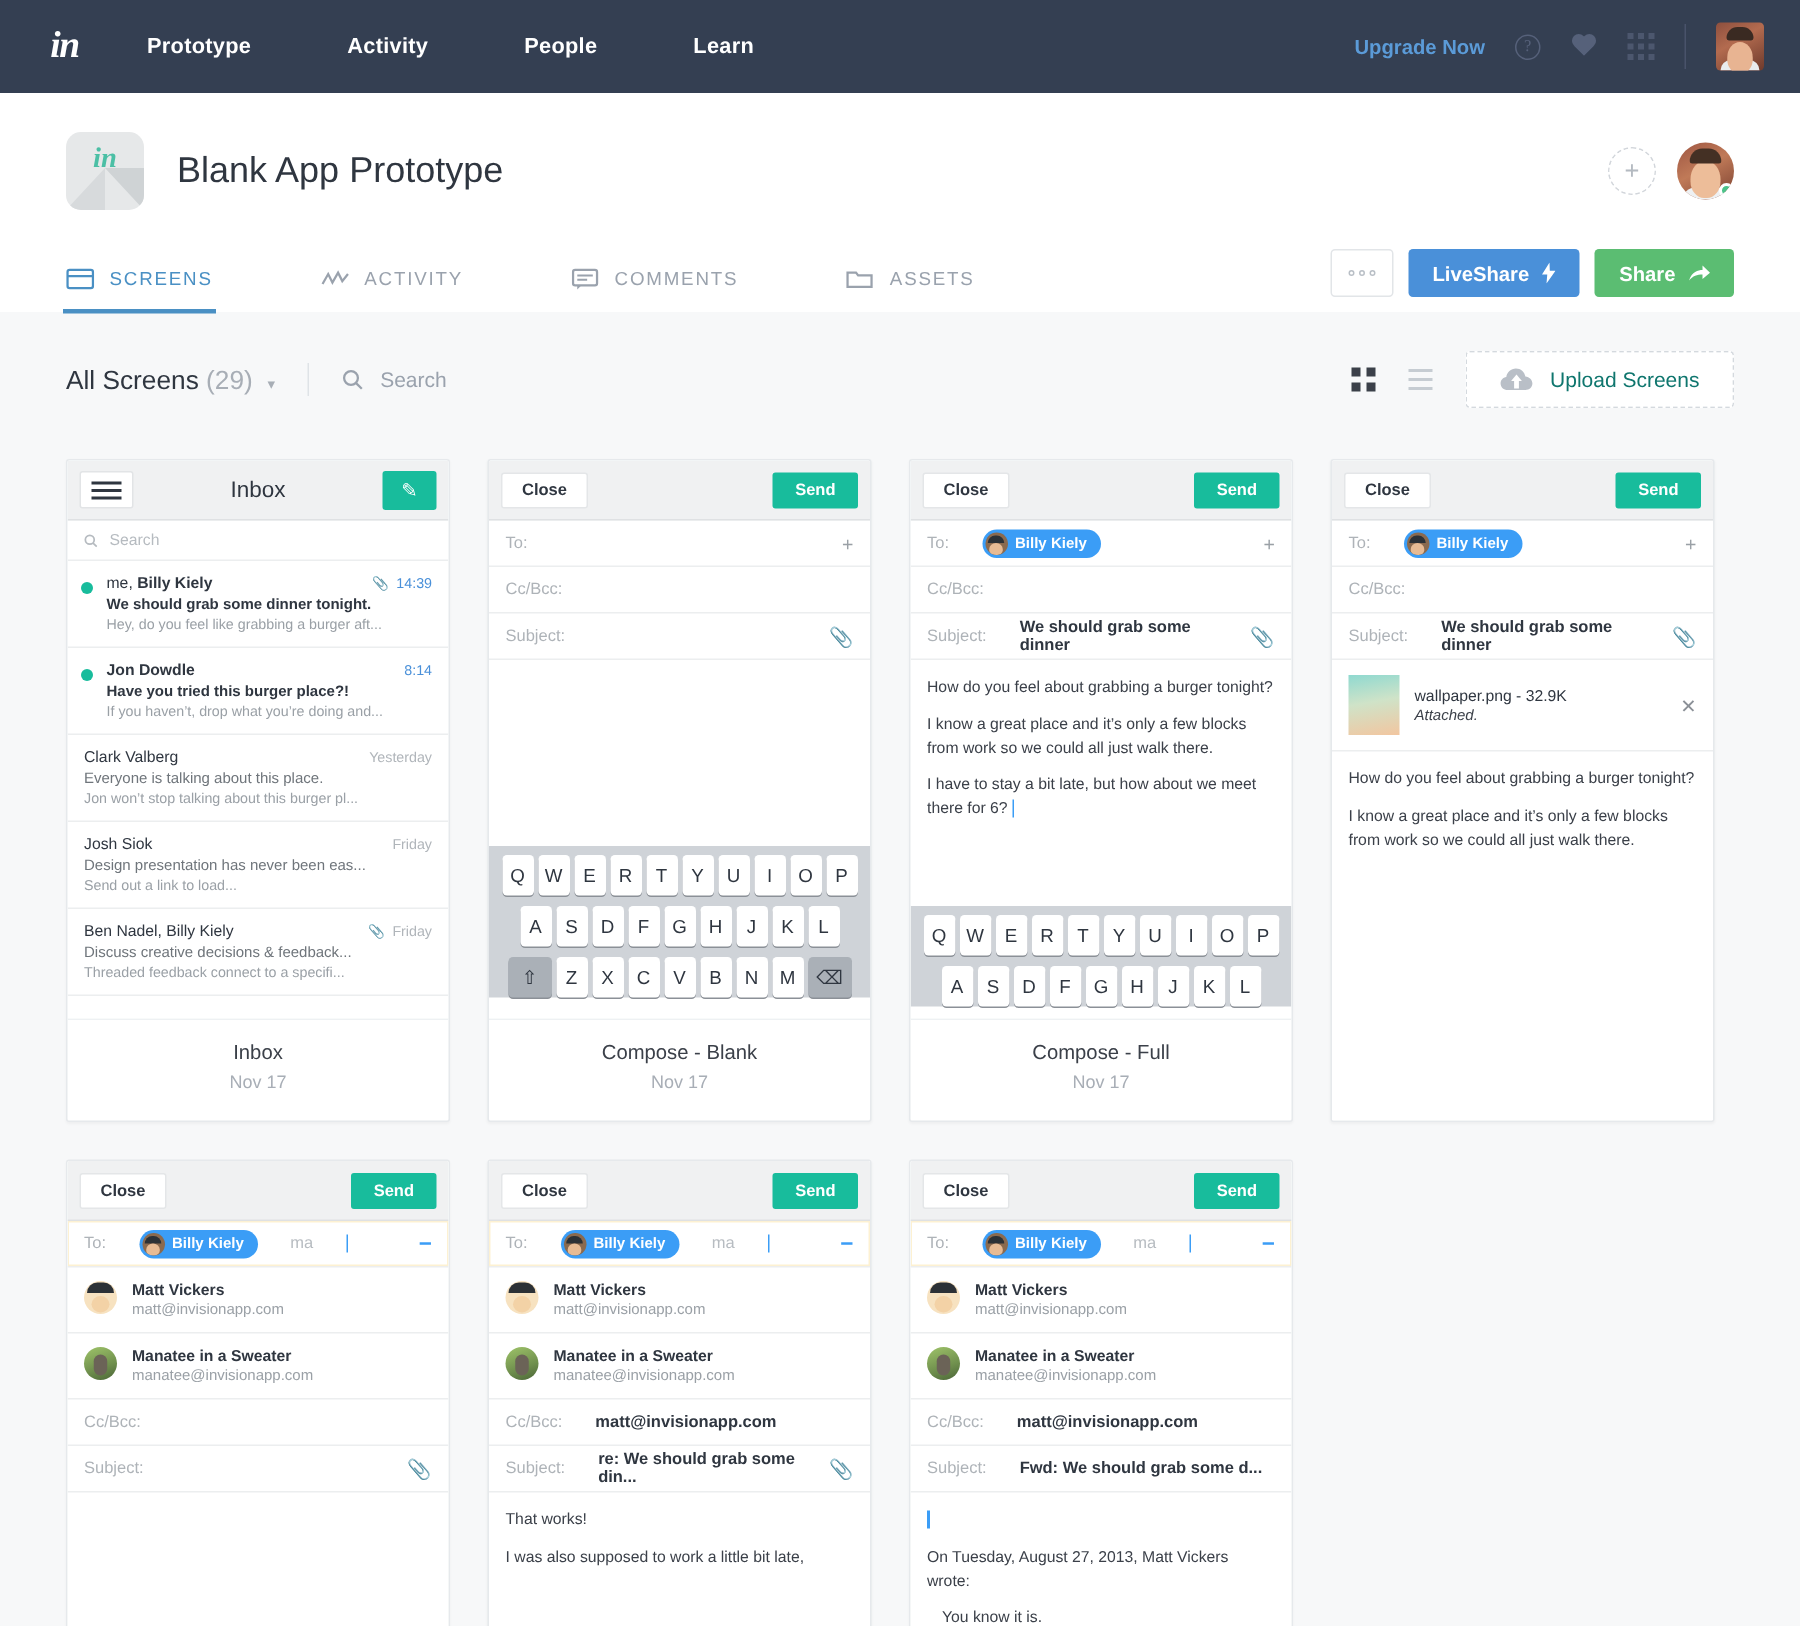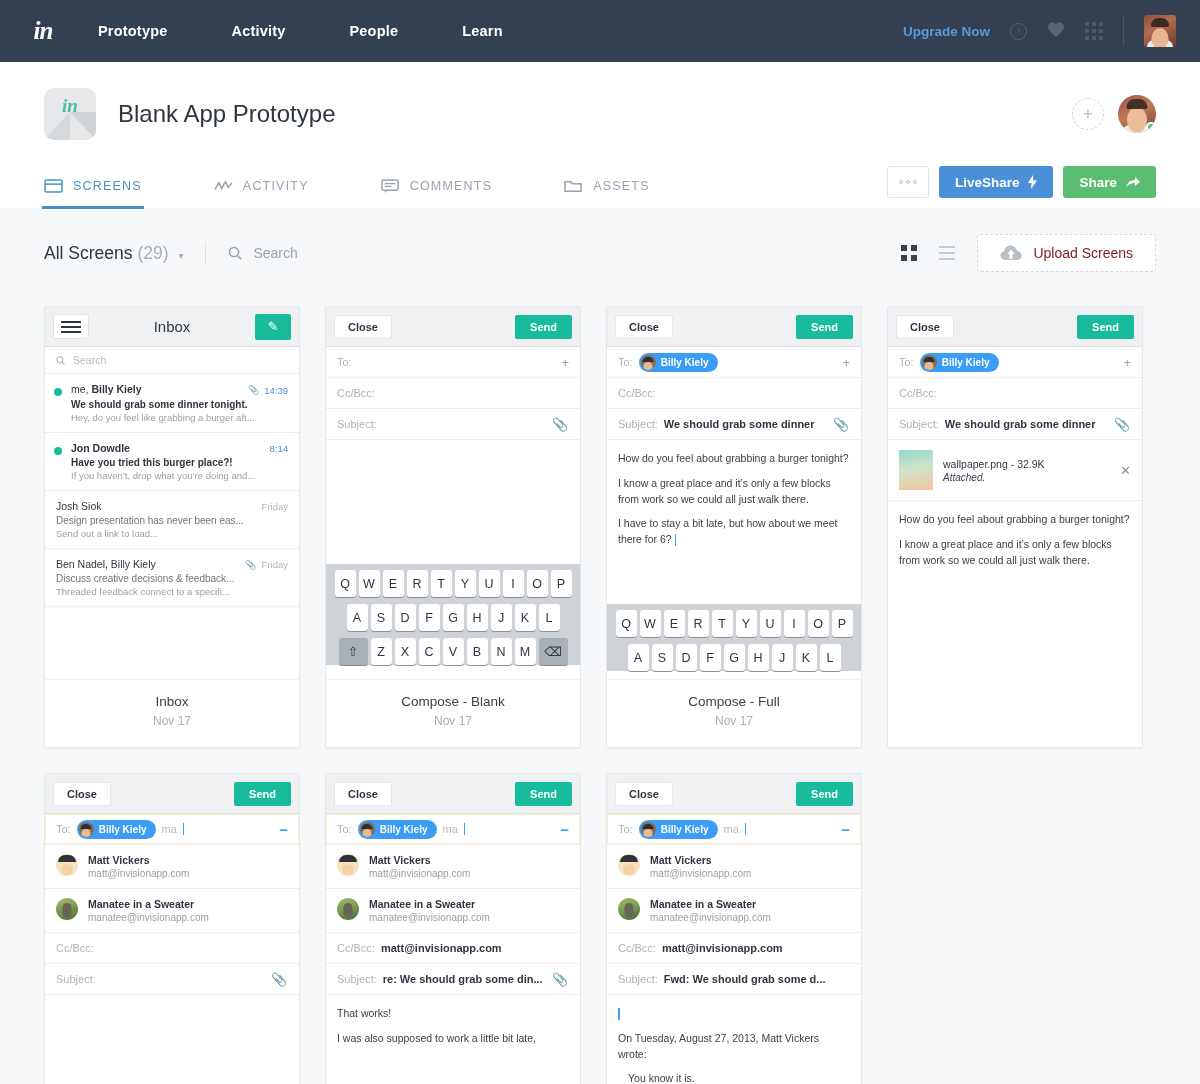--- a/index.html
+++ b/index.html
@@ -137,21 +137,21 @@
   .caret { color: #a8aeb6; font-size: 10px; margin-left: 5px; }
   .tb-divider { width: 1px; height: 22px; background: #dfe3e7; margin: 0 22px; }
   .tb-search { display: flex; align-items: center; gap: 11px; color: #9aa2ad; font-size: 14px; }
   .tb-right { margin-left: auto; display: flex; align-items: center; gap: 22px; }
   .view-grid { display: grid; grid-template-columns: repeat(2, 6px); grid-template-rows: repeat(2, 6px); gap: 4px; }
   .view-grid i { width: 6px; height: 6px; background: #3b4049; display: block; }
   .view-list { display: flex; flex-direction: column; gap: 4px; }
   .view-list i { width: 16px; height: 2px; background: #c6ccd2; display: block; }
   .upload-btn {
     border: 1.5px dashed #d4d9de; border-radius: 3px; height: 38px; display: flex;
-    align-items: center; gap: 11px; padding: 0 22px; color: #7f1d1d; font-size: 14px; background: #fff;
+    align-items: center; gap: 11px; padding: 0 22px; color: #0f766e; font-size: 14px; background: #fff;
   }
 
   
   .screens-grid {
     display: grid; grid-template-columns: repeat(4, 256px); gap: 25px;
     padding: 34px 44px 0 44px;
   }
   .card {
     background: #fff; border: 1px solid #e6e9ec; border-radius: 2px;
     height: 442px; overflow: hidden; display: flex; flex-direction: column;
@@ -208,21 +208,21 @@
   .mr-meta { margin-left: auto; display: flex; align-items: center; gap: 5px; font-size: 9.5px; }
   .mr-time { color: #4a90d9; }
   .mr-time.old { color: #b0b5ba; }
   .mr-clip { color: #9aa0a6; font-size: 9px; }
   .mr-subj { font-size: 10px; font-weight: bold; margin-top: 3px; color: #2f3640; }
   .mr-subj.light { font-weight: normal; color: #6f757b; }
   .mr-prev { font-size: 9.5px; color: #9aa0a6; margin-top: 2px; white-space: nowrap; overflow: hidden; text-overflow: ellipsis; }
 
   .field {
     min-height: 31px; display: flex; align-items: center; padding: 0 11px;
-    border-bottom: 1px solid #eceeef; font-size: 11px; color: #aeb3b8; gap: 6px;
+    border-bottom: 1px solid #eceeef; font-size: 11px; color: #aeb3b8; gap: 22px;
   }
   .field .val { color: #2f3640; font-weight: bold; }
   .field .right { margin-left: auto; color: #9aa0a6; font-size: 13px; }
   .field.focus { box-shadow: inset 0 0 0 1px #fdf1d2; }
   .chip {
     display: inline-flex; align-items: center; gap: 5px; background: #3b9df6;
     border-radius: 20px; padding: 2px 9px 2px 2px; color: #fff; font-size: 10px; font-weight: bold;
   }
   .chip-av { width: 15px; height: 15px; border-radius: 50%; background: #8a6a4f; position: relative; overflow: hidden; }
   .chip-av:before { content:""; position:absolute; left:50%; top:2px; transform:translateX(-50%); width:11px; height:5px; background:#2c3136; border-radius: 6px 6px 0 0; }
@@ -453,20 +453,30 @@
           <div class="mr-head">
             <div class="mr-from"><b>Jon Dowdle</b></div>
             <div class="mr-meta">
                 <span class="mr-time">8:14</span>
               </div>
           </div>
           <div class="mr-subj">Have you tried this burger place?!</div>
           <div class="mr-prev">If you haven’t, drop what you’re doing and...</div>
         </div>
 
+        <div class="mail-row">
+          <div class="mr-head">
+            <div class="mr-from"><span>Clark Valberg</span></div>
+            <div class="mr-meta">
+                <span class="mr-time old">Yesterday</span>
+              </div>
+          </div>
+          <div class="mr-subj light">Everyone is talking about this place.</div>
+          <div class="mr-prev">Jon won’t stop talking about this burger pl...</div>
+        </div>
 
         <div class="mail-row">
           <div class="mr-head">
             <div class="mr-from"><span>Josh Siok</span></div>
             <div class="mr-meta">
                 <span class="mr-time old">Friday</span>
               </div>
           </div>
           <div class="mr-subj light">Design presentation has never been eas...</div>
           <div class="mr-prev">Send out a link to load...</div>

